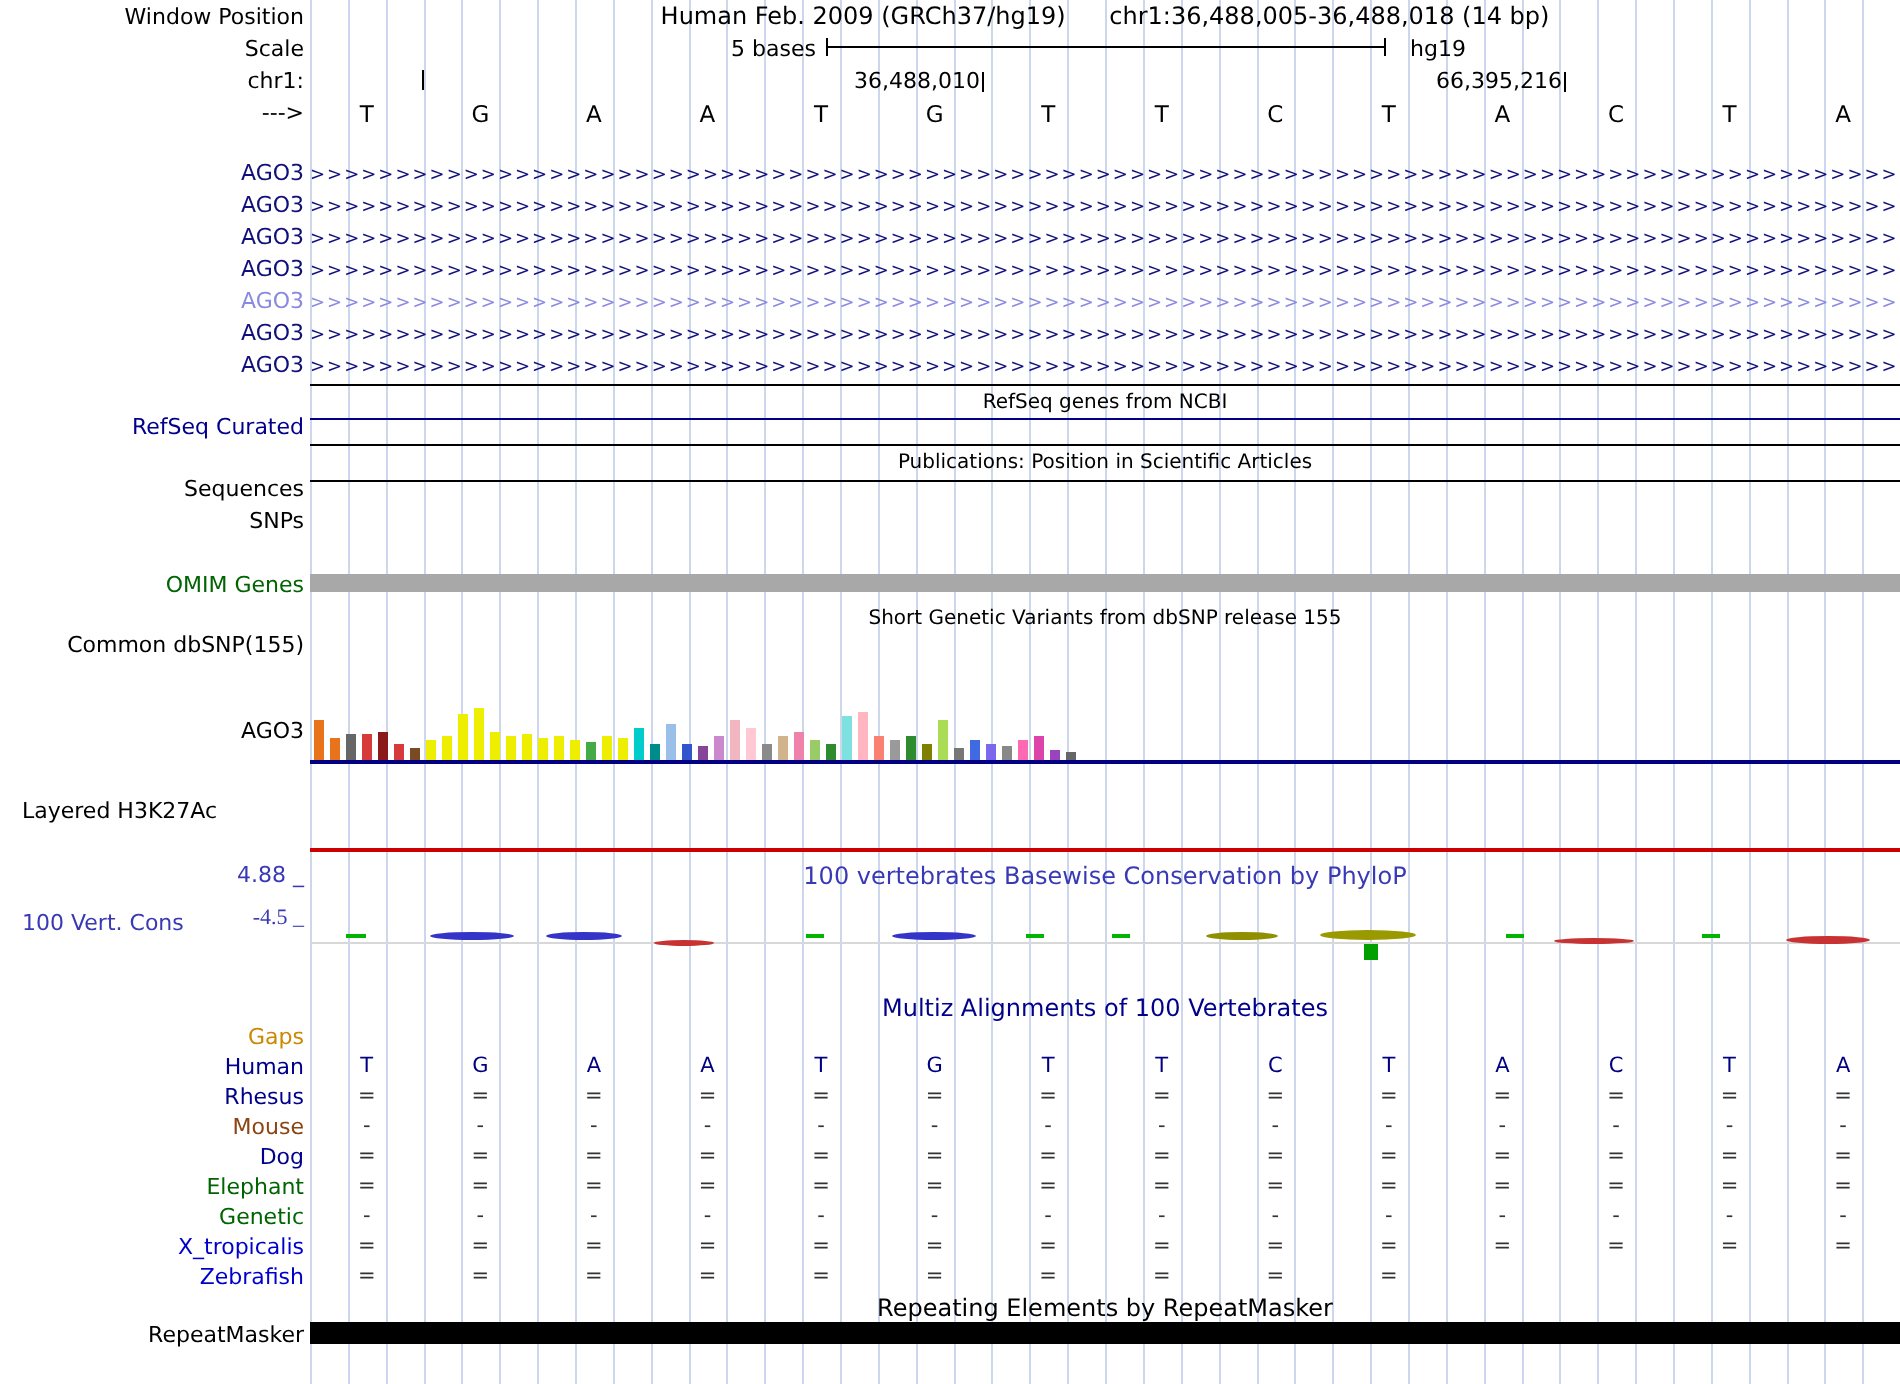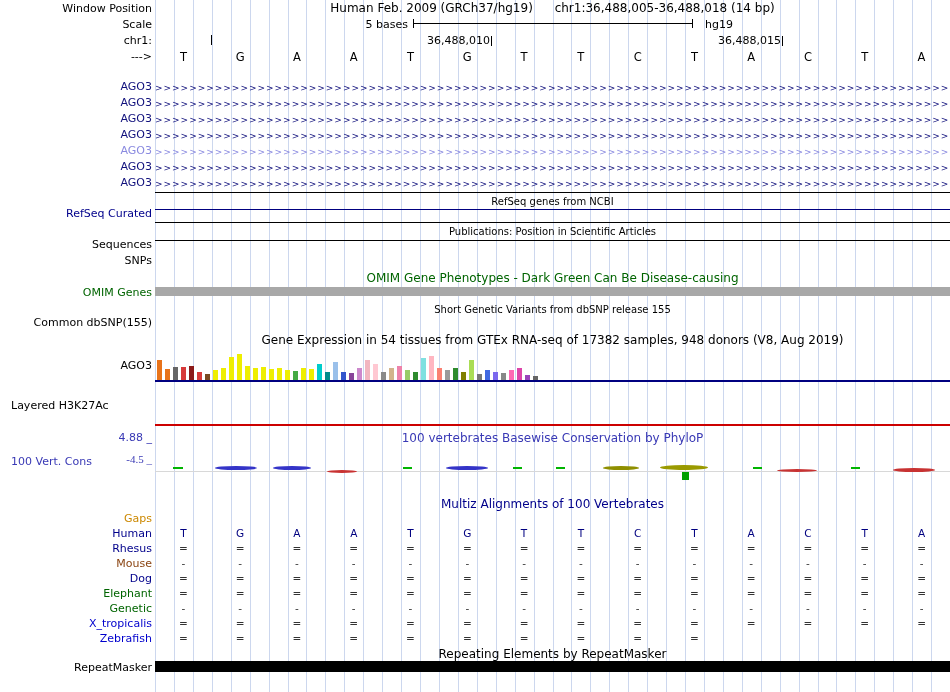--- a/index.html
+++ b/index.html
@@ -53,21 +53,21 @@
   <div class="vtick" style="left:692px;top:19px;height:9px"></div>
   <div style="position:absolute;left:705px;top:18px;height:14px;line-height:14px">hg19</div>
 
   <div class="lbl" style="top:34px">chr1:</div>
   <div class="vtick" style="left:211px;top:35px;height:10px"></div>
   <div class="coord" style="left:427px;top:34px">
     <span>36,488,010</span>
       <span class="t"></span>
   </div>
   <div class="coord" style="left:718px;top:34px">
-    <span>36,488,015</span>
+    <span>66,395,216</span>
       <span class="t"></span>
   </div>
 
   <div class="lbl" style="top:50px">---&gt;</div>
   <div class="baserow" style="top:49px">
       <span>T</span>
       <span>G</span>
       <span>A</span>
       <span>A</span>
       <span>T</span>
@@ -90,28 +90,26 @@
   <div class="lbl" style="top: 207px; color: rgb(0, 0, 139);">RefSeq Curated</div>
 
   <div class="hline" style="top: 222px; background: rgb(0, 0, 0);"></div>
 
   <div class="ctitle sm" style="top:224px">Publications: Position in Scientific Articles</div>
   <div class="hline" style="top: 240px; background: rgb(0, 0, 0);"></div>
   <div class="lbl" style="top:238px">Sequences</div>
 
   <div class="lbl" style="top:254px">SNPs</div>
 
-  <div class="ctitle" style="top: 271px; color: rgb(0, 100, 0);">OMIM Gene Phenotypes - Dark Green Can Be Disease-causing</div>
   <div style="position: absolute; left: 155px; top: 287px; width: 795px; height: 9px; background: rgb(168, 168, 168);"></div>
   <div class="lbl" style="top: 286px; color: rgb(0, 100, 0);">OMIM Genes</div>
 
   <div class="ctitle sm" style="top:302px">Short Genetic Variants from dbSNP release 155</div>
   <div class="lbl" style="top:316px">Common dbSNP(155)</div>
 
-  <div class="ctitle" style="top:333px">Gene Expression in 54 tissues from GTEx RNA-seq of 17382 samples, 948 donors (V8, Aug 2019)</div>
   <div class="lbl" style="top:359px">AGO3</div>
   <div id="gtex-bars">
       <div class="gbar" style="left: 2px; height: 20px; background: rgb(232, 115, 26);"></div>
       <div class="gbar" style="left: 10px; height: 11px; background: rgb(232, 115, 26);"></div>
       <div class="gbar" style="left: 18px; height: 13px; background: rgb(102, 102, 102);"></div>
       <div class="gbar" style="left: 26px; height: 13px; background: rgb(215, 58, 58);"></div>
       <div class="gbar" style="left: 34px; height: 14px; background: rgb(139, 26, 26);"></div>
       <div class="gbar" style="left: 42px; height: 8px; background: rgb(215, 58, 58);"></div>
       <div class="gbar" style="left: 50px; height: 6px; background: rgb(122, 74, 34);"></div>
       <div class="gbar" style="left: 58px; height: 10px; background: rgb(238, 238, 0);"></div>

